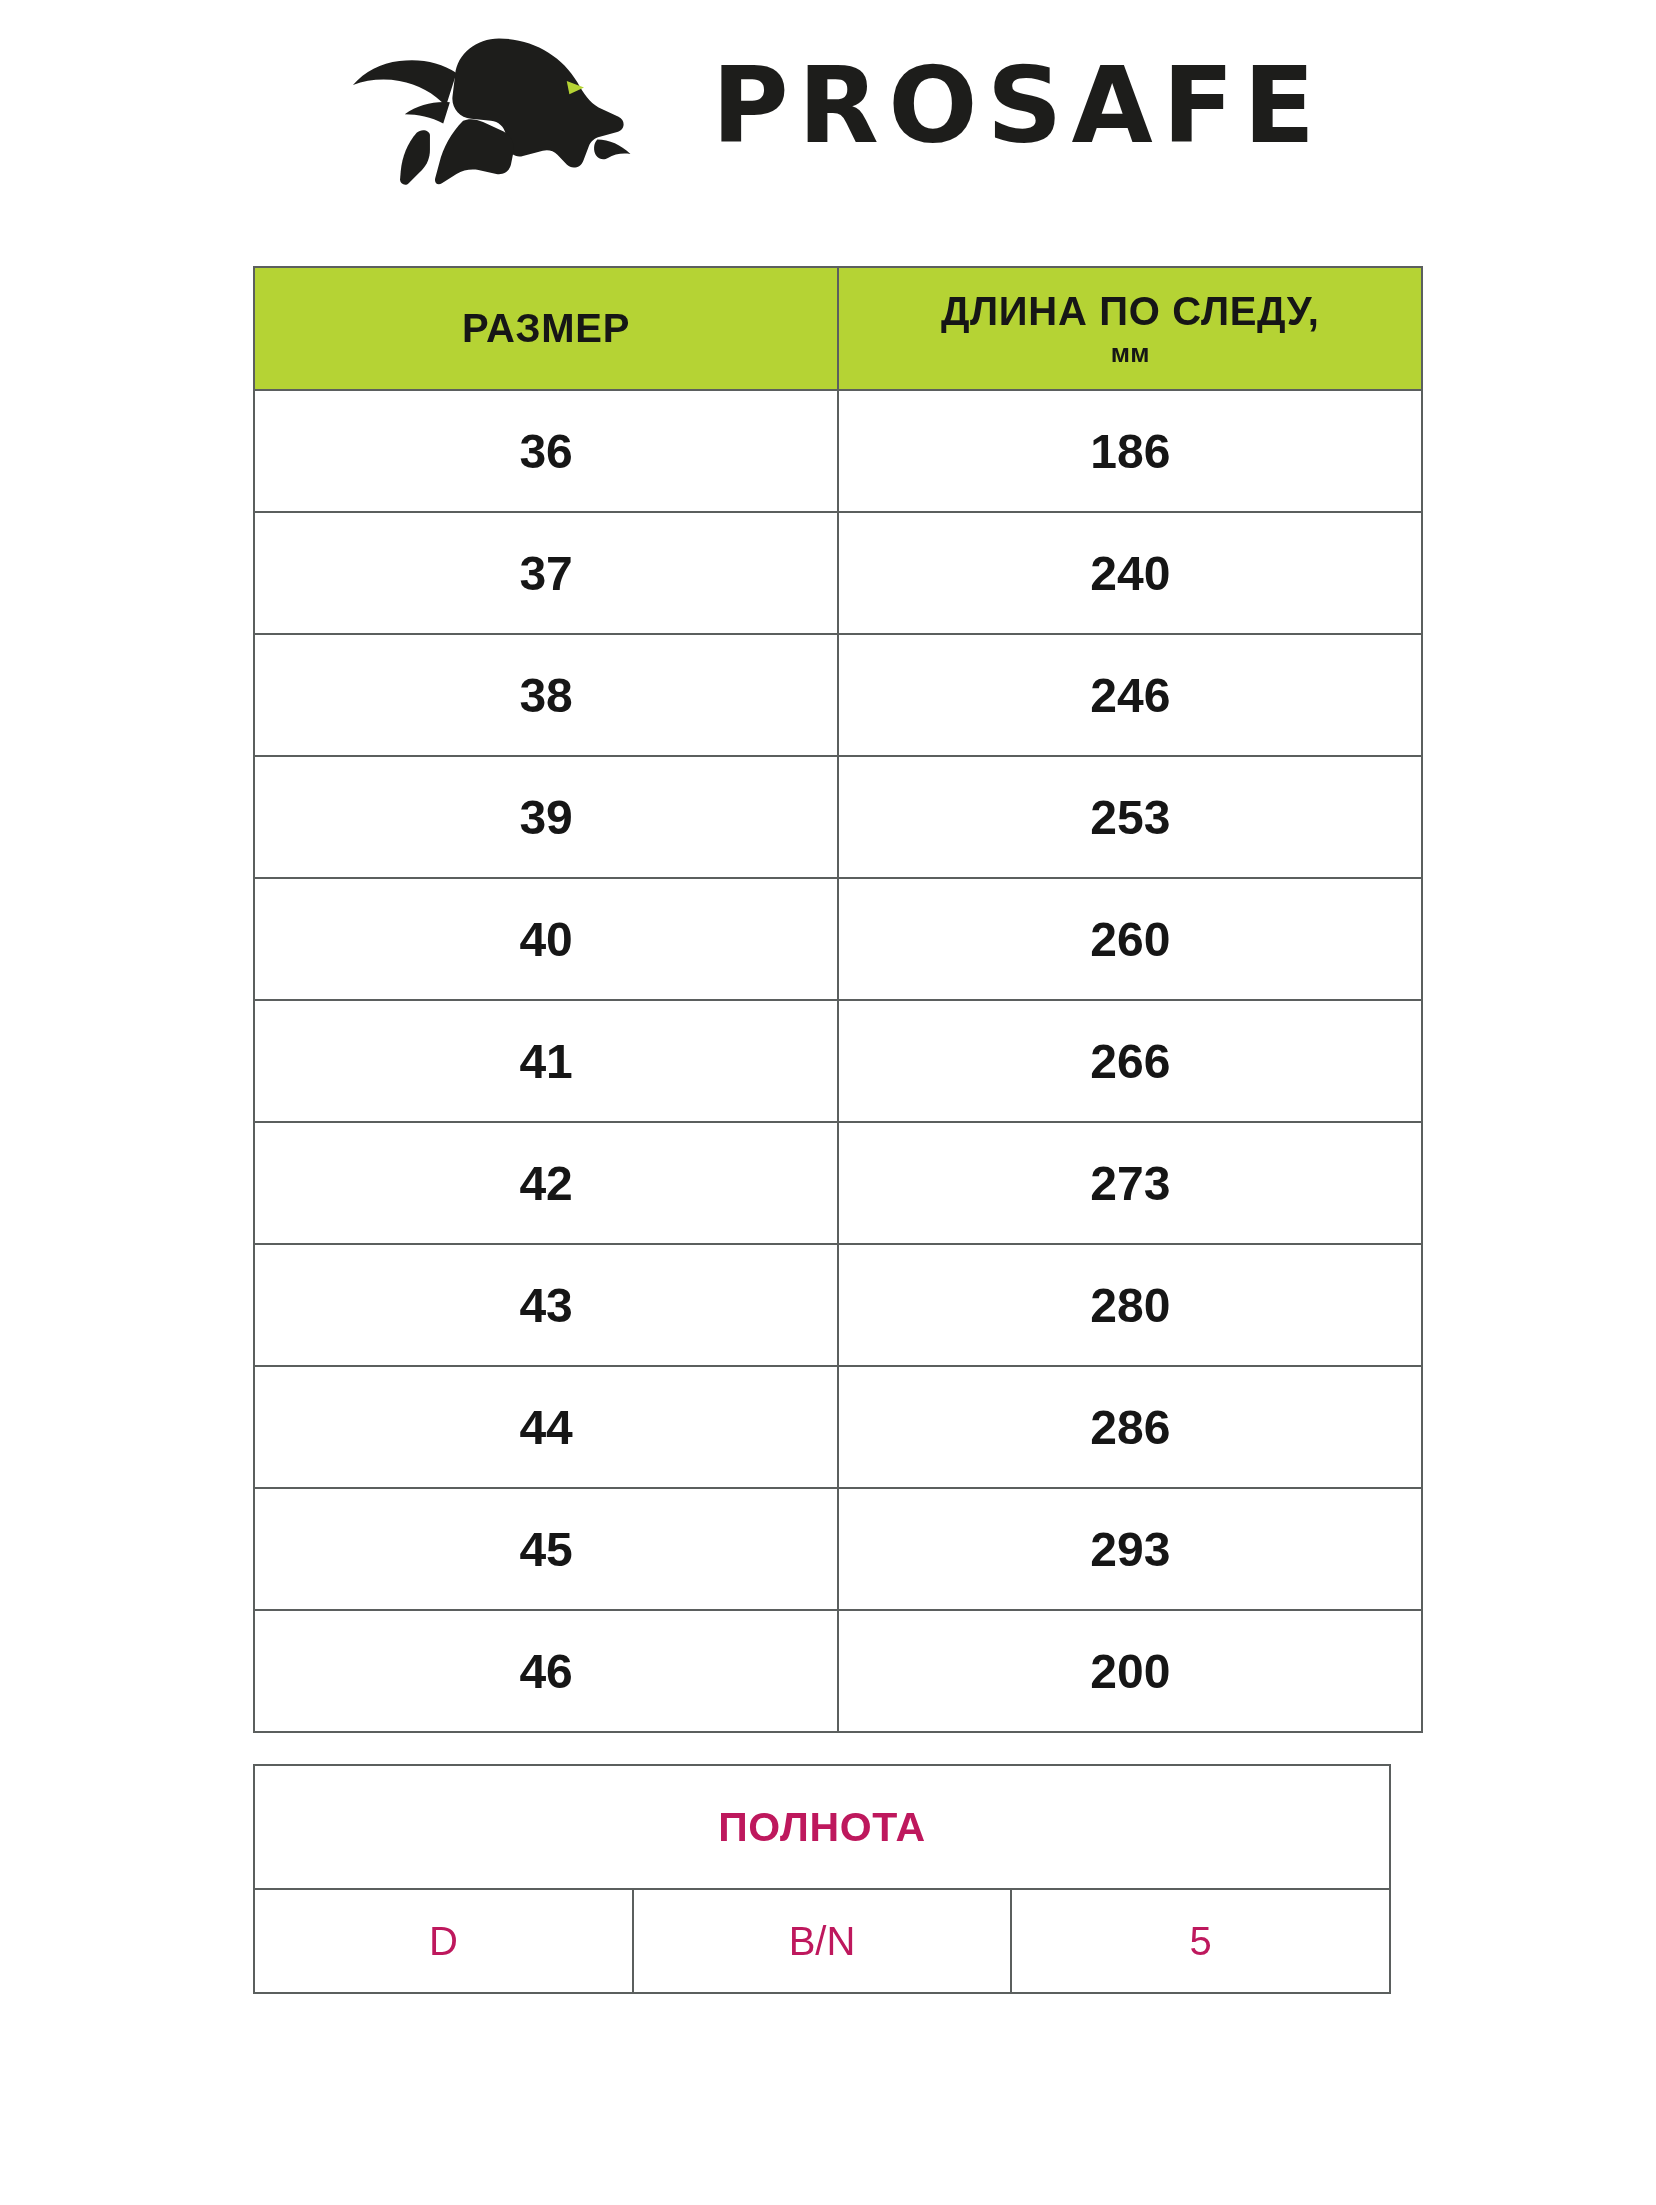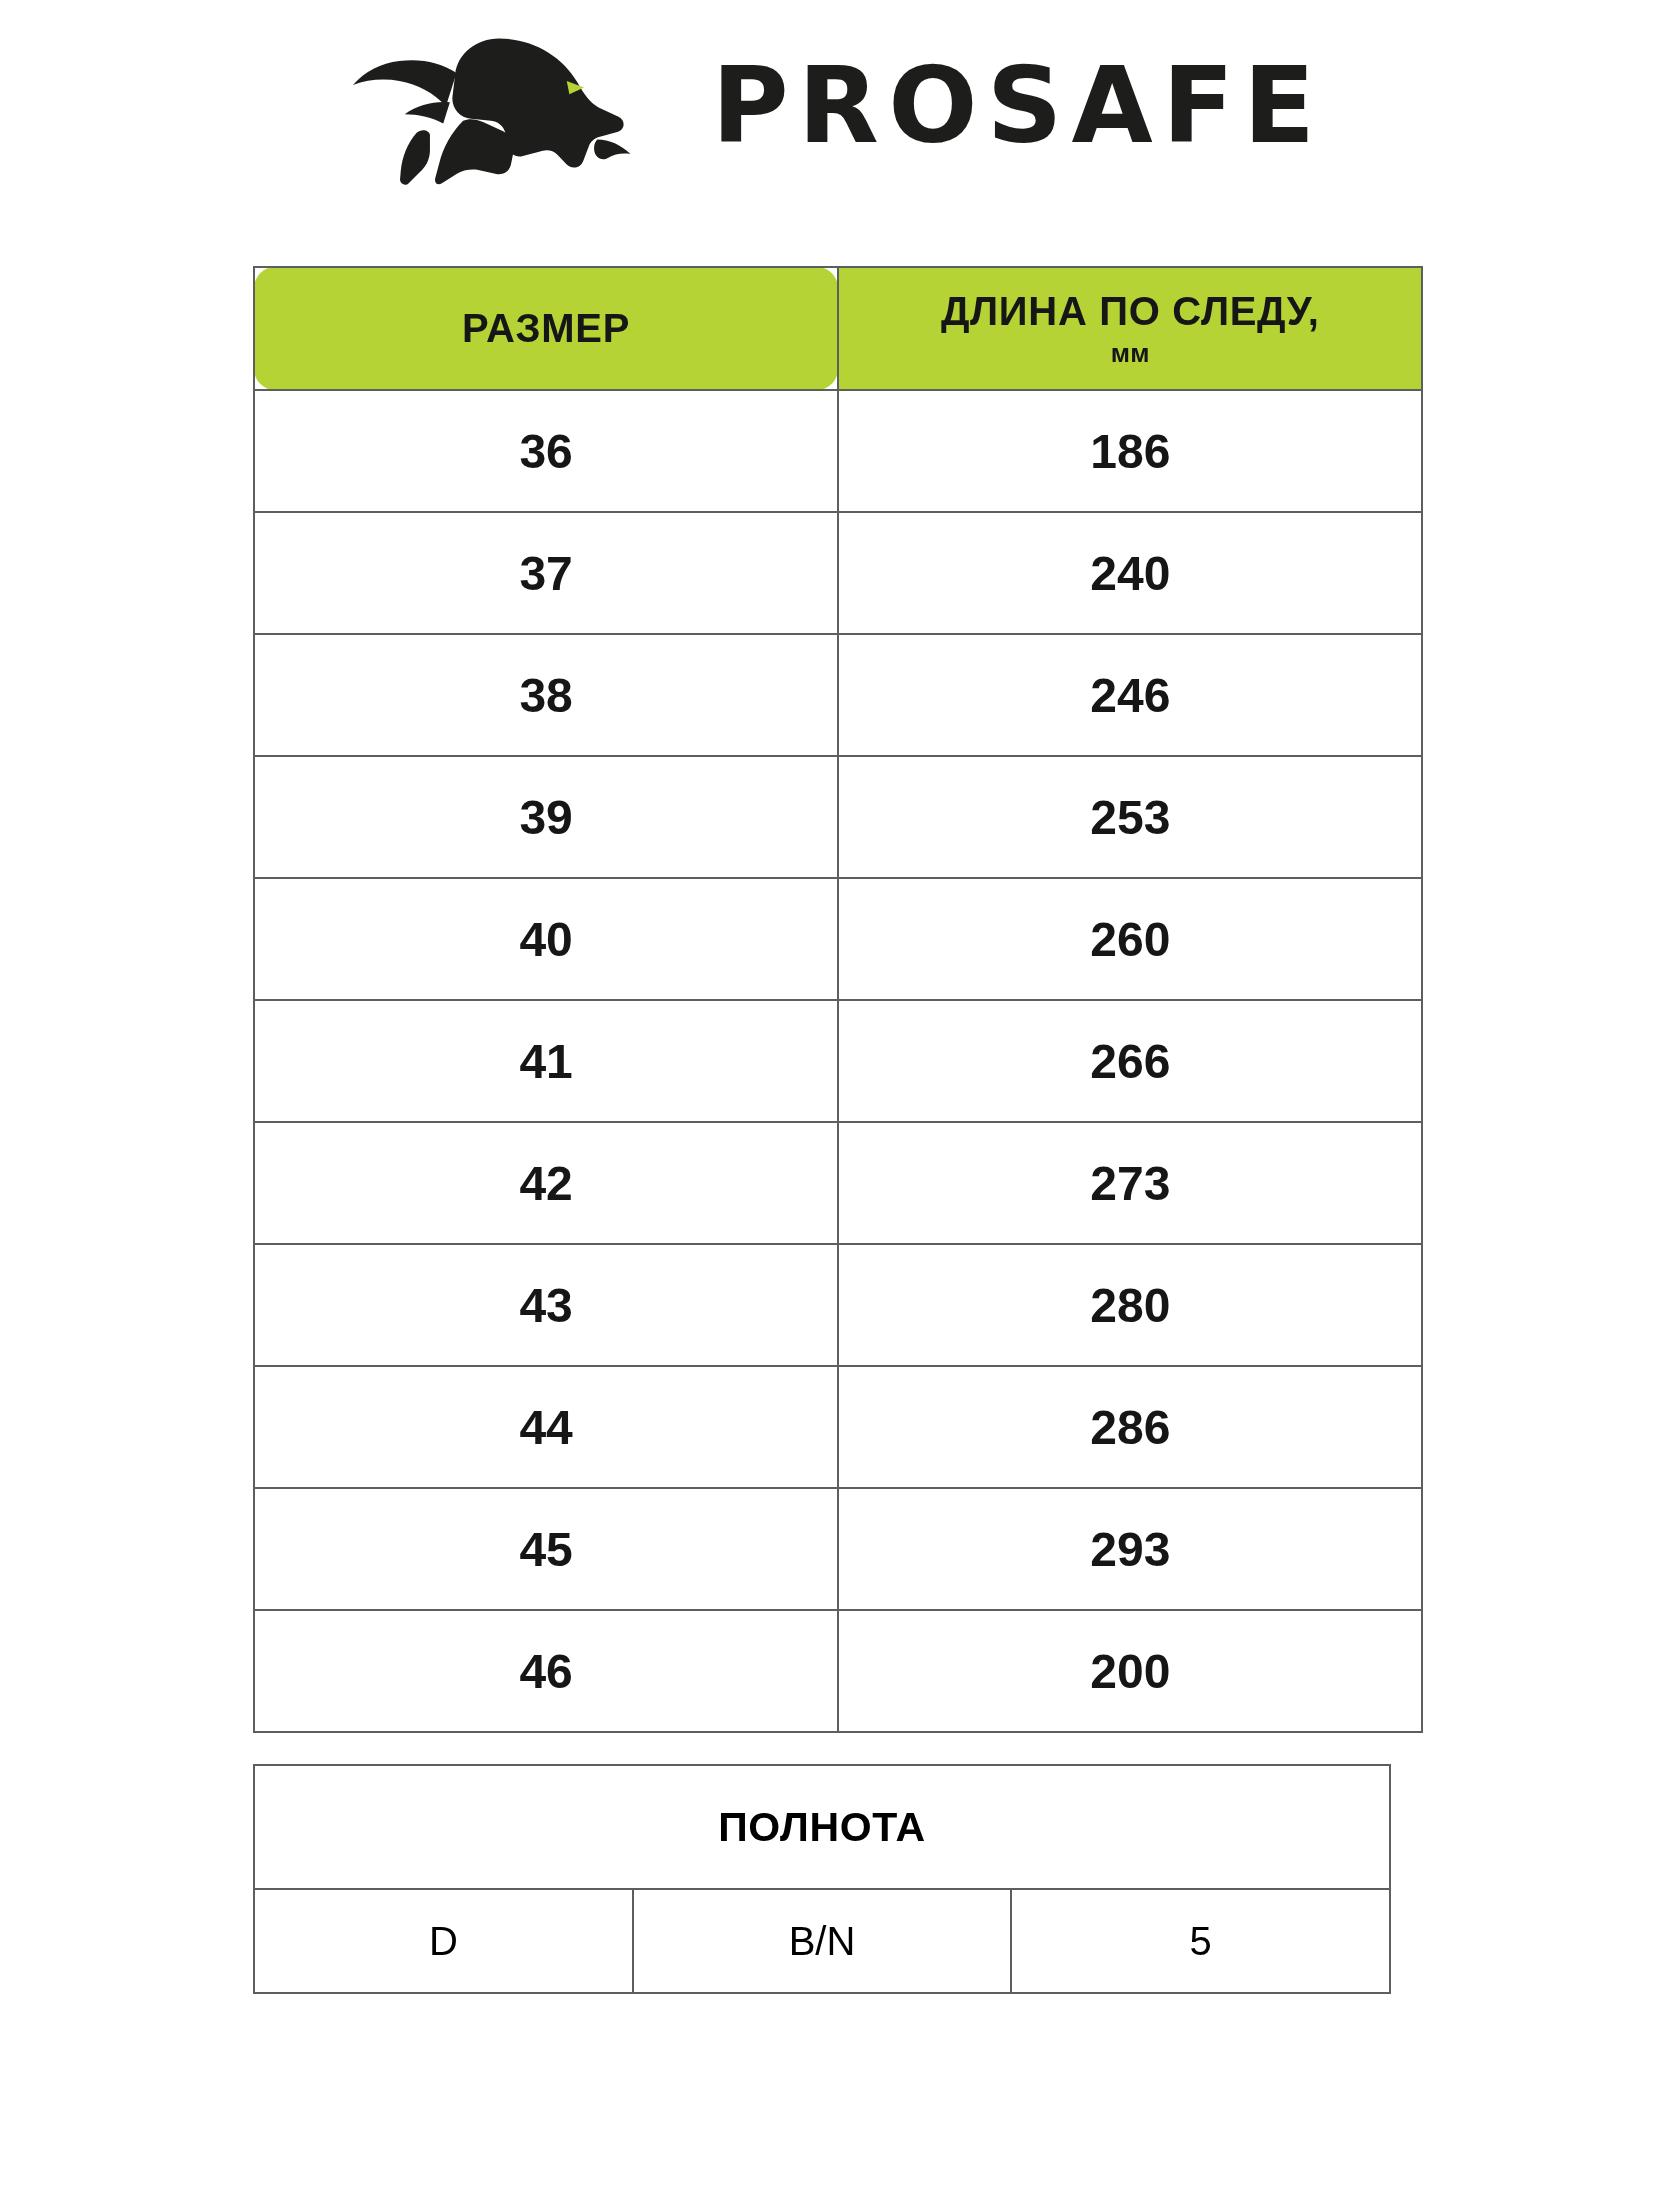--- a/index.html
+++ b/index.html
@@ -80,37 +80,37 @@
     display: block;
     font-size: 26px;
     letter-spacing: 0.3px;
     margin-top: 4px;
   }
   .size-table tbody td {
     height: 118px;
     font-size: 48px;
     background: #ffffff;
   }
-  .col-size { width: 569px; border-radius: 21px; }
+  .col-size { width: 569px; }
   .col-len  { width: 569px; }
 
   
   .width-table {
     position: absolute;
     left: 253px;
     top: 1764px;
     width: 1138px;
     border-collapse: collapse;
     table-layout: fixed;
   }
   .width-table th,
   .width-table td {
     border: 2.7px solid #5b5f5e;
     text-align: center;
-    color: #000000;
+    color: #be185d;
   }
   .width-title {
     height: 120px;
     font-size: 41px;
     font-weight: 700;
     letter-spacing: 0.7px;
     background: #ffffff;
   }
   .width-head th {
     background: #b5d334;

